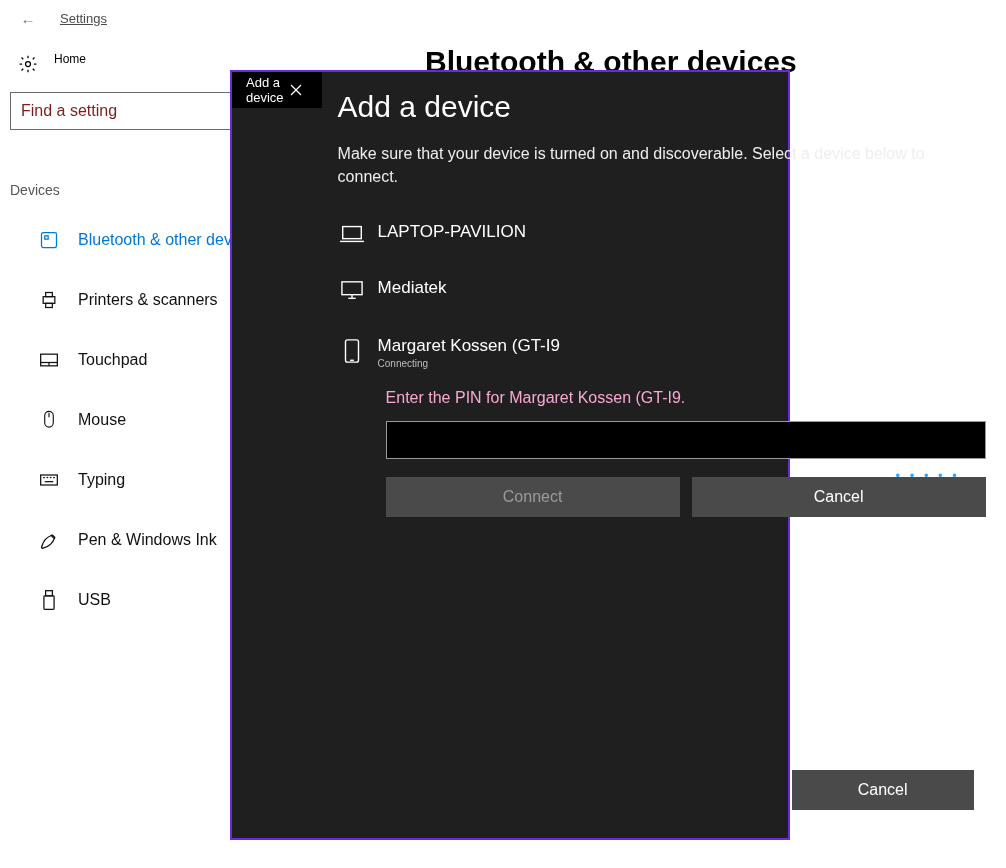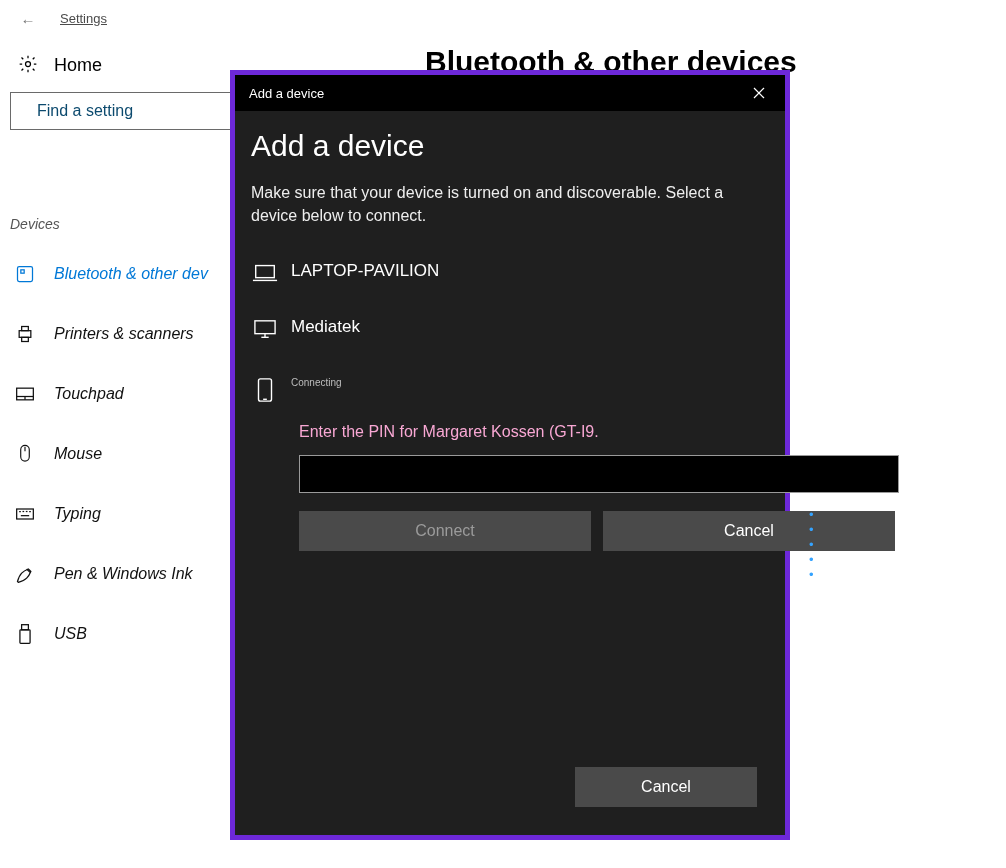--- a/index.html
+++ b/index.html
@@ -16,75 +16,75 @@
   
   .top-row {
     display: flex; align-items: center;
     height: 36px; padding-left: 18px;
     color: #4b4b4b; font-size: 13px;
   }
   .top-row .arrow { width: 20px; text-align: center; color: #767676; font-size: 15px;}
   .top-row .title { margin-left: 22px; text-decoration: underline; }
 
   .home-row {
-    display: flex; align-items: flex-end;
+    display: flex; align-items: flex-start;
     padding: 16px 0 16px 16px;
-    font-size: 18px;
+    font-size: 12px;
   }
   .gear { width: 24px; height: 24px; margin-right: 14px; display:flex;align-items:center;justify-content:center;}
   .search-row { padding: 0 10px 0 10px; }
   .search-box {
     width: 320px; height: 38px;
     border: 1px solid #6a6a6a;
-    padding: 0 26px;
-    font-size: 16px; color: #0c4a6e;
+    padding: 0 10px;
+    font-size: 16px; color: #7f1d1d;
     display:flex; align-items:center; justify-content:space-between;text-align:right;
   }
   .search-box .mag { color:#444; font-size:15px;}
 
   .sidebar {
     position: absolute;
-    left: 0; top: 188px;
+    left: 0; top: 154px;
     width: 340px;
     padding-top: 16px;
-    font-style: italic;
   }
   .side-heading {
     padding: 12px 10px 18px 10px;
     font-size: 14px; color: #555;
   }
   .side-item {
     display: flex; align-items: center;
     height: 48px;
     padding-left: 14px;
     font-size: 16px;
     color: #111;
     cursor: pointer;
     gap: 18px;
     margin-bottom: 12px;
+    margin-left: 24px;
   }
   .side-item.active { color: #0078d7; }
   .side-item .icn { width: 22px; display:flex; justify-content:center; color:inherit;}
 
   .page-title {
     position: absolute;
     left: 425px; top: 45px;
     font-size: 30px; font-weight: 700;
     color: #000;
   }
 
   
   .modal {
     position: absolute;
     left: 230px; top: 70px;
     width: 560px; height: 770px;
     background: #1f1f1f;
-    border: 5px solid #6d28d9;
+    border: 2px solid #6d28d9;
     color: #ffffff;
-    display: flex; flex-direction: column;
+    display: flex; flex-direction: row;
   }
   .modal-header {
     height: 36px; background:#000;
     display:flex; align-items:center; justify-content:space-between;
     padding: 0 14px;
     font-size: 13px;
   }
   .modal-header .x { font-size: 15px; cursor:pointer; padding:4px 6px;}
   .modal-body {
     padding: 12px 16px 0 16px;
@@ -297,20 +297,21 @@
     </div>
 
     <div class="dev-row" style="padding-bottom:4px;">
       <span class="dicn">
         <svg width="18" height="26" viewBox="0 0 18 28" stroke="#fff" stroke-width="1.5">
             <rect x="2" y="2" width="14" height="24" rx="2"></rect>
             <line x1="7" y1="24" x2="11" y2="24"></line>
           </svg>
       </span>
       <div>
+        <div class="dname">Margaret Kossen (GT-I9</div>
         <div class="dstatus">Connecting</div>
       </div>
     </div>
 
     <div class="dots">• • • • •</div>
 
     <div class="connecting-block">
       <div class="pin-prompt">Enter the PIN for Margaret Kossen (GT-I9.</div>
       <div class="pin-input"></div>
       <div class="btn-row">

